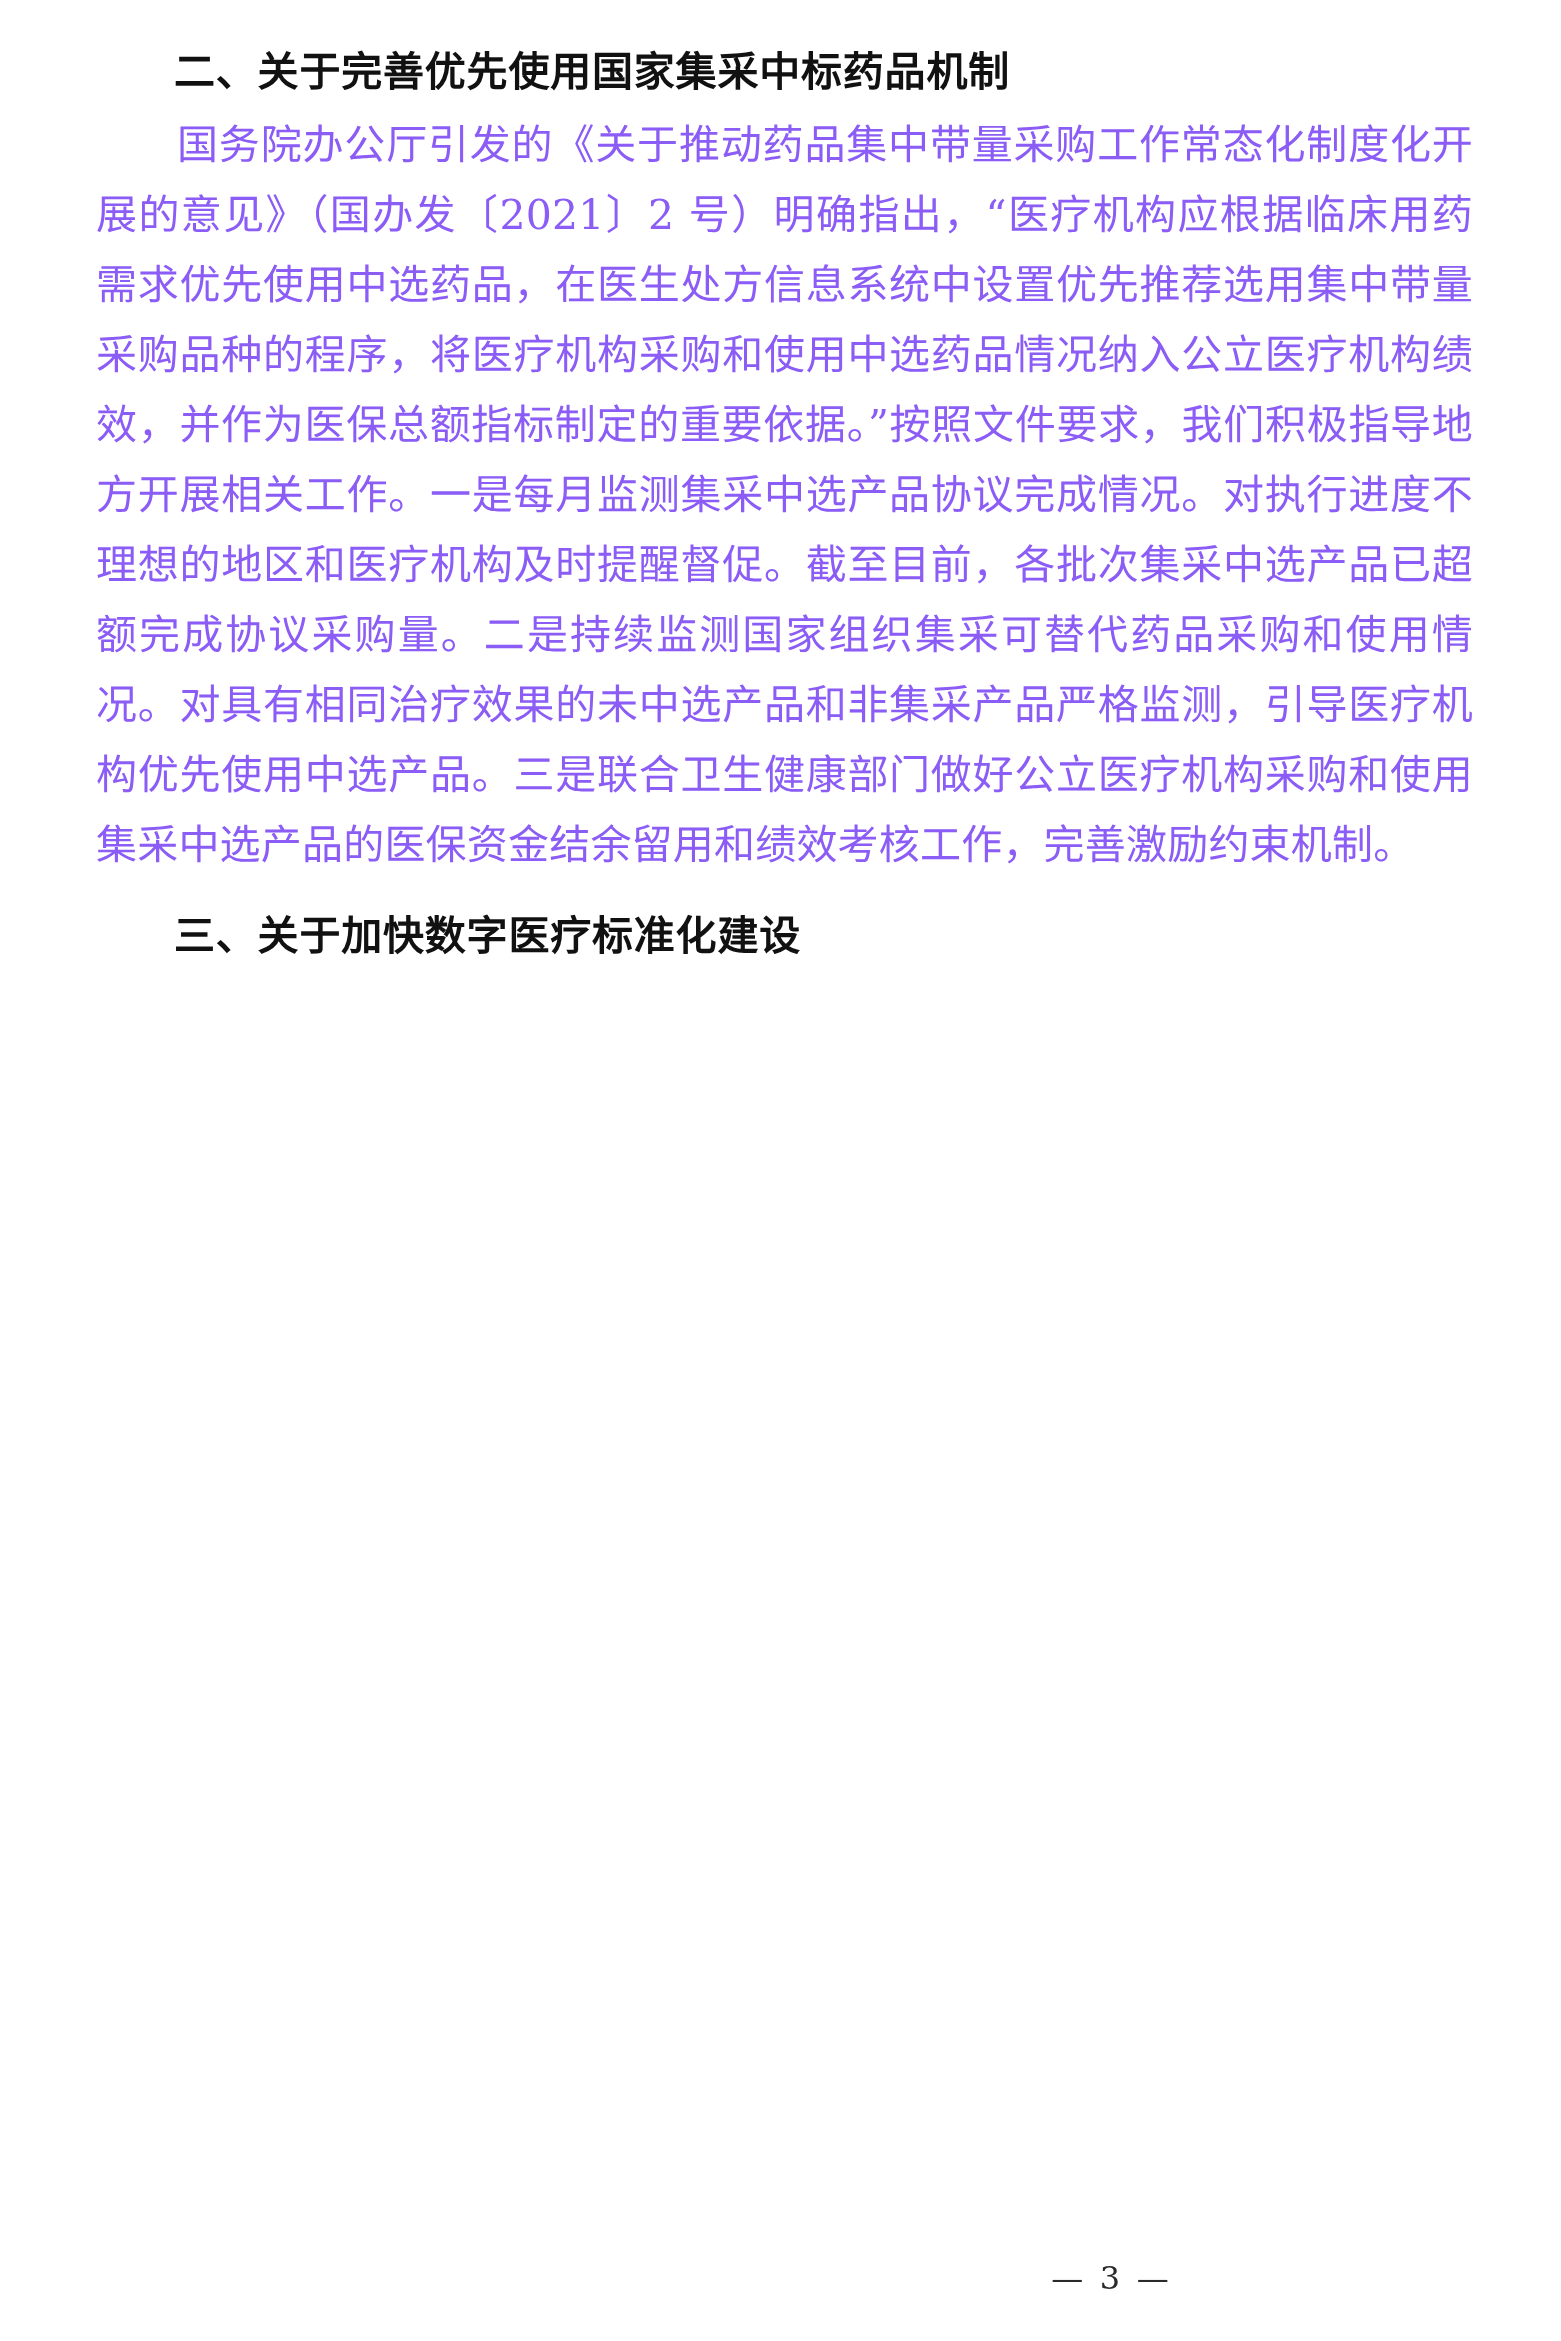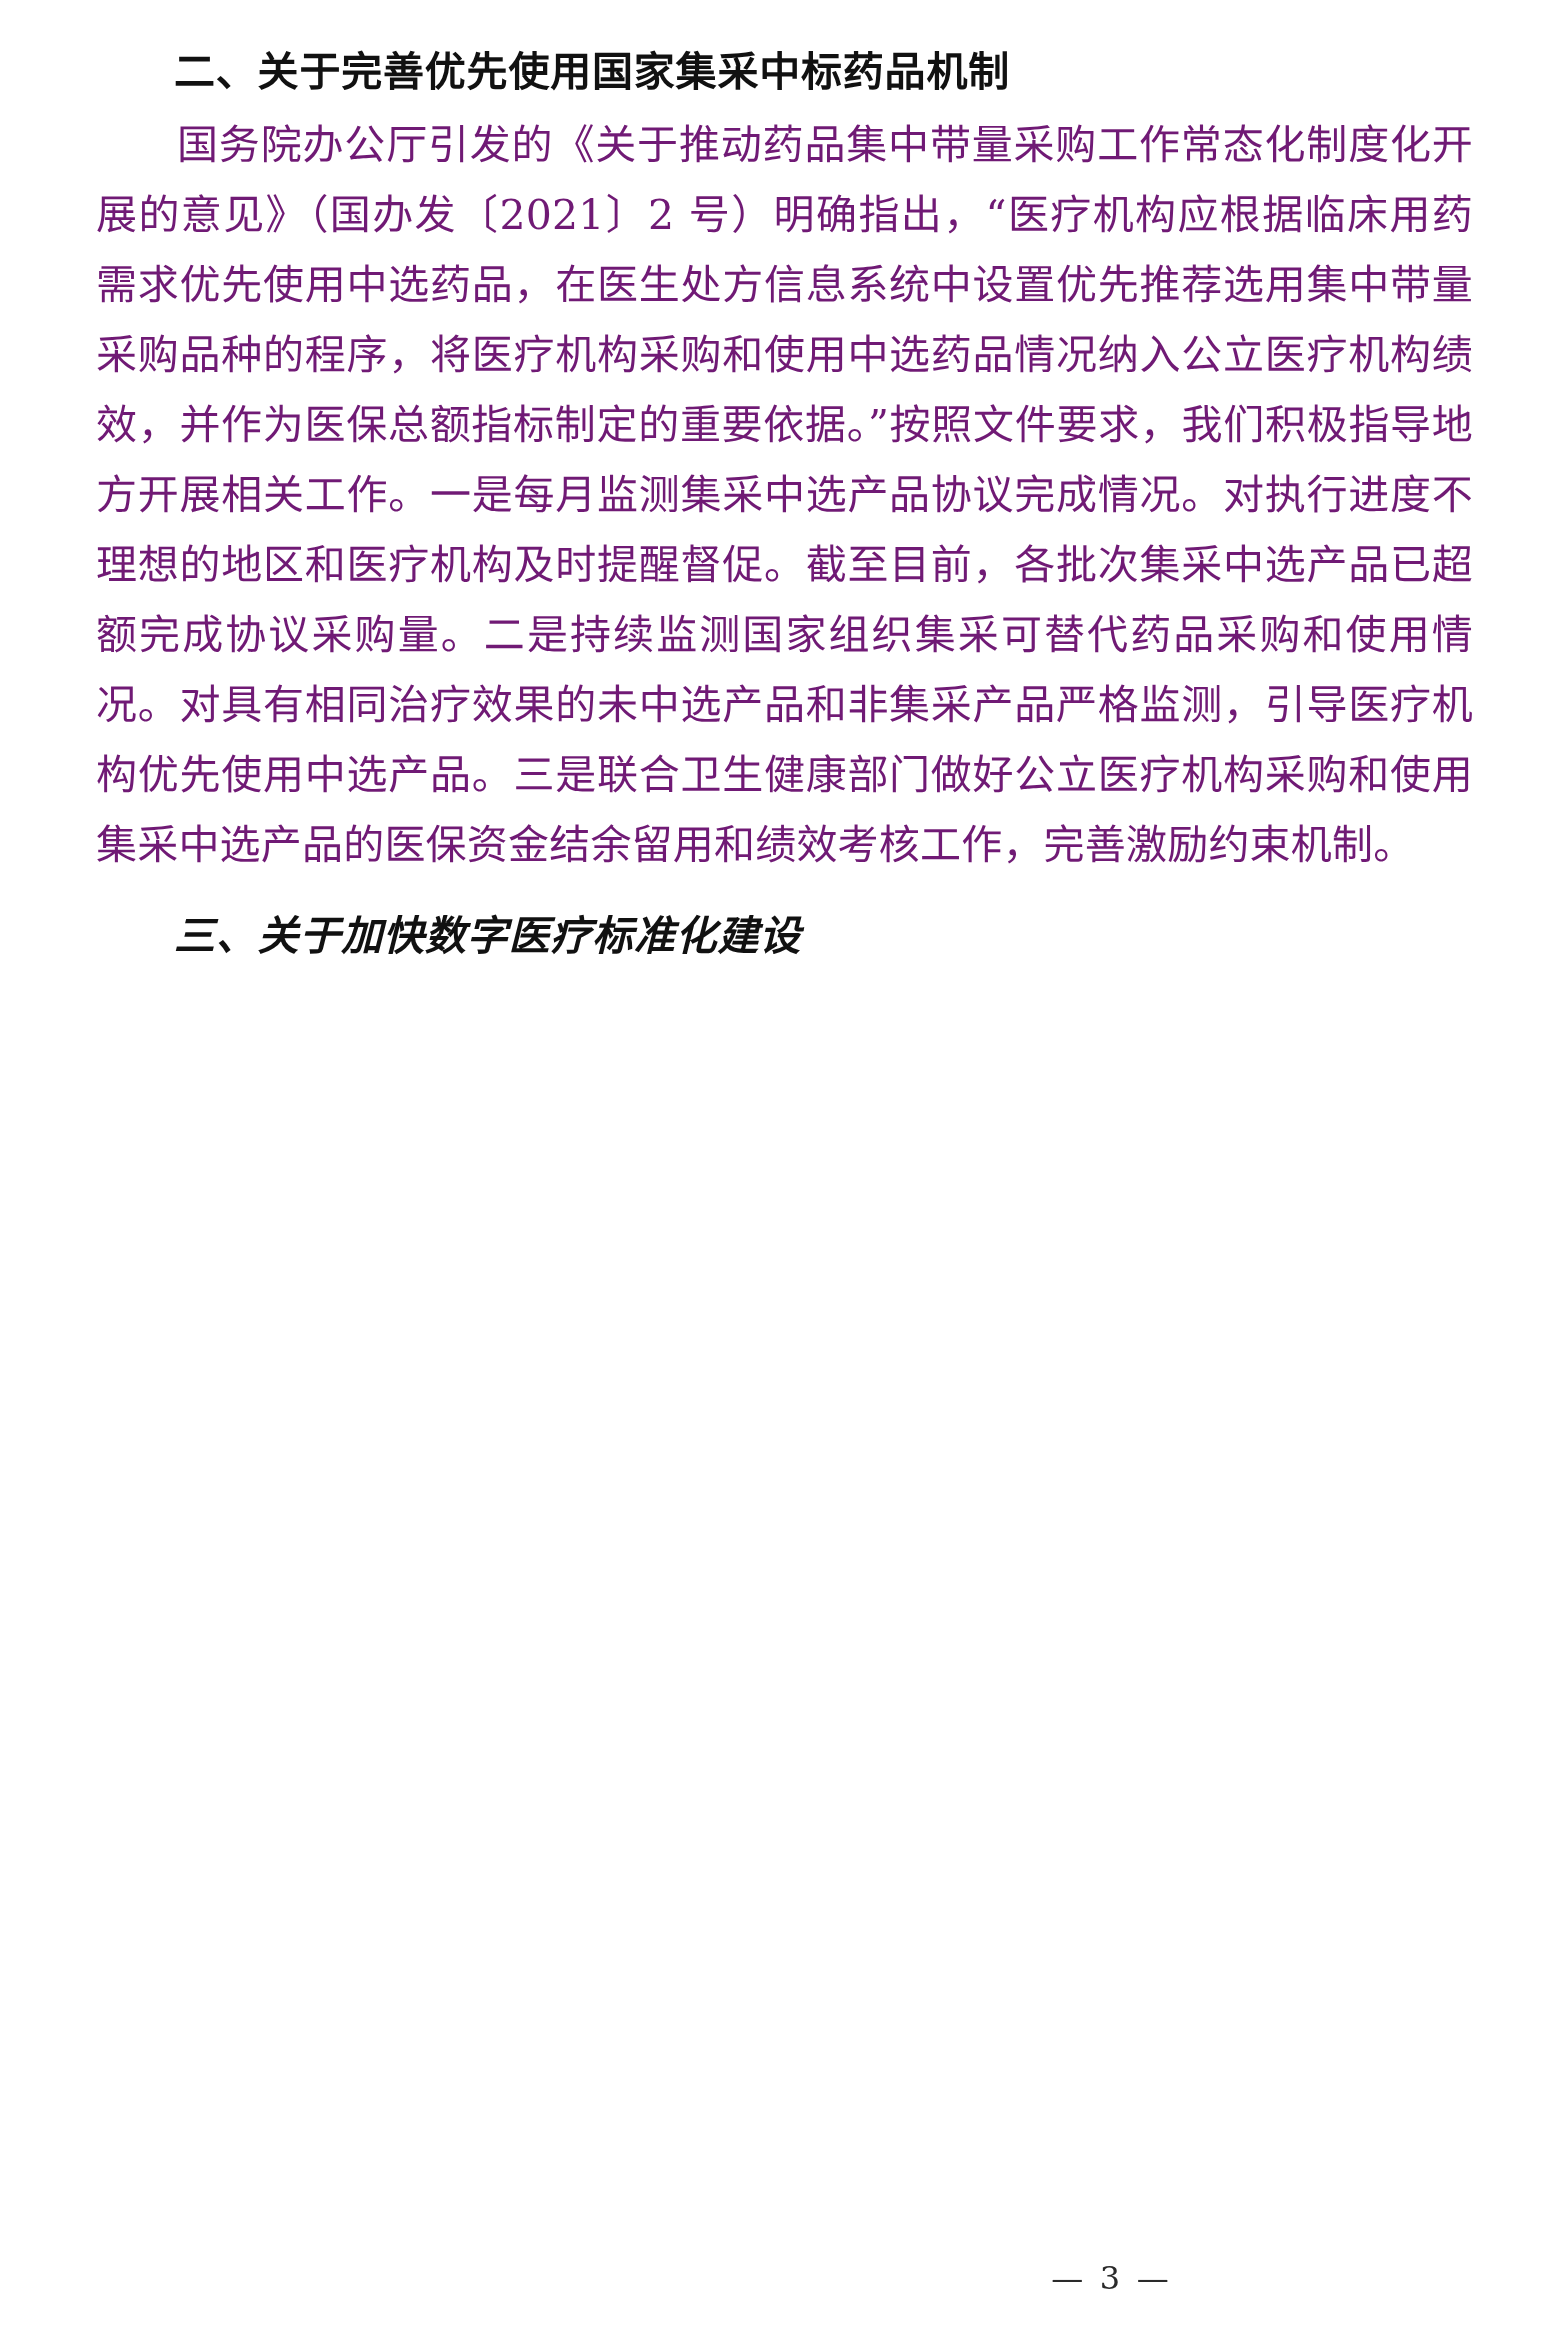--- a/index.html
+++ b/index.html
@@ -33,31 +33,30 @@
     font-weight: 700;
     font-size: 41px;
     line-height: 70px;
     letter-spacing: 0.8px;
     margin: 0 0 3.2px 0;
     text-indent: 78px;
     color: #111111;
   }
   h2.section-heading.second {
     margin-top: 21px;
-    font-style: italic;
   }
   p.para {
     font-size: 41px;
     line-height: 70px;
     margin: 0;
     text-indent: 81px;
     text-align: justify;
     text-justify: inter-character;
     letter-spacing: 0.2px;
-    color: #701a75;
+    color: #8b5cf6;
   }
   .page-number {
     position: absolute;
     right: 104px;
     bottom: 44px;
     font-size: 32px;
     line-height: 39px;
     letter-spacing: 3.2px;
     color: #2a2a2a;
     font-family: "DejaVu Serif", "Liberation Serif", serif;

